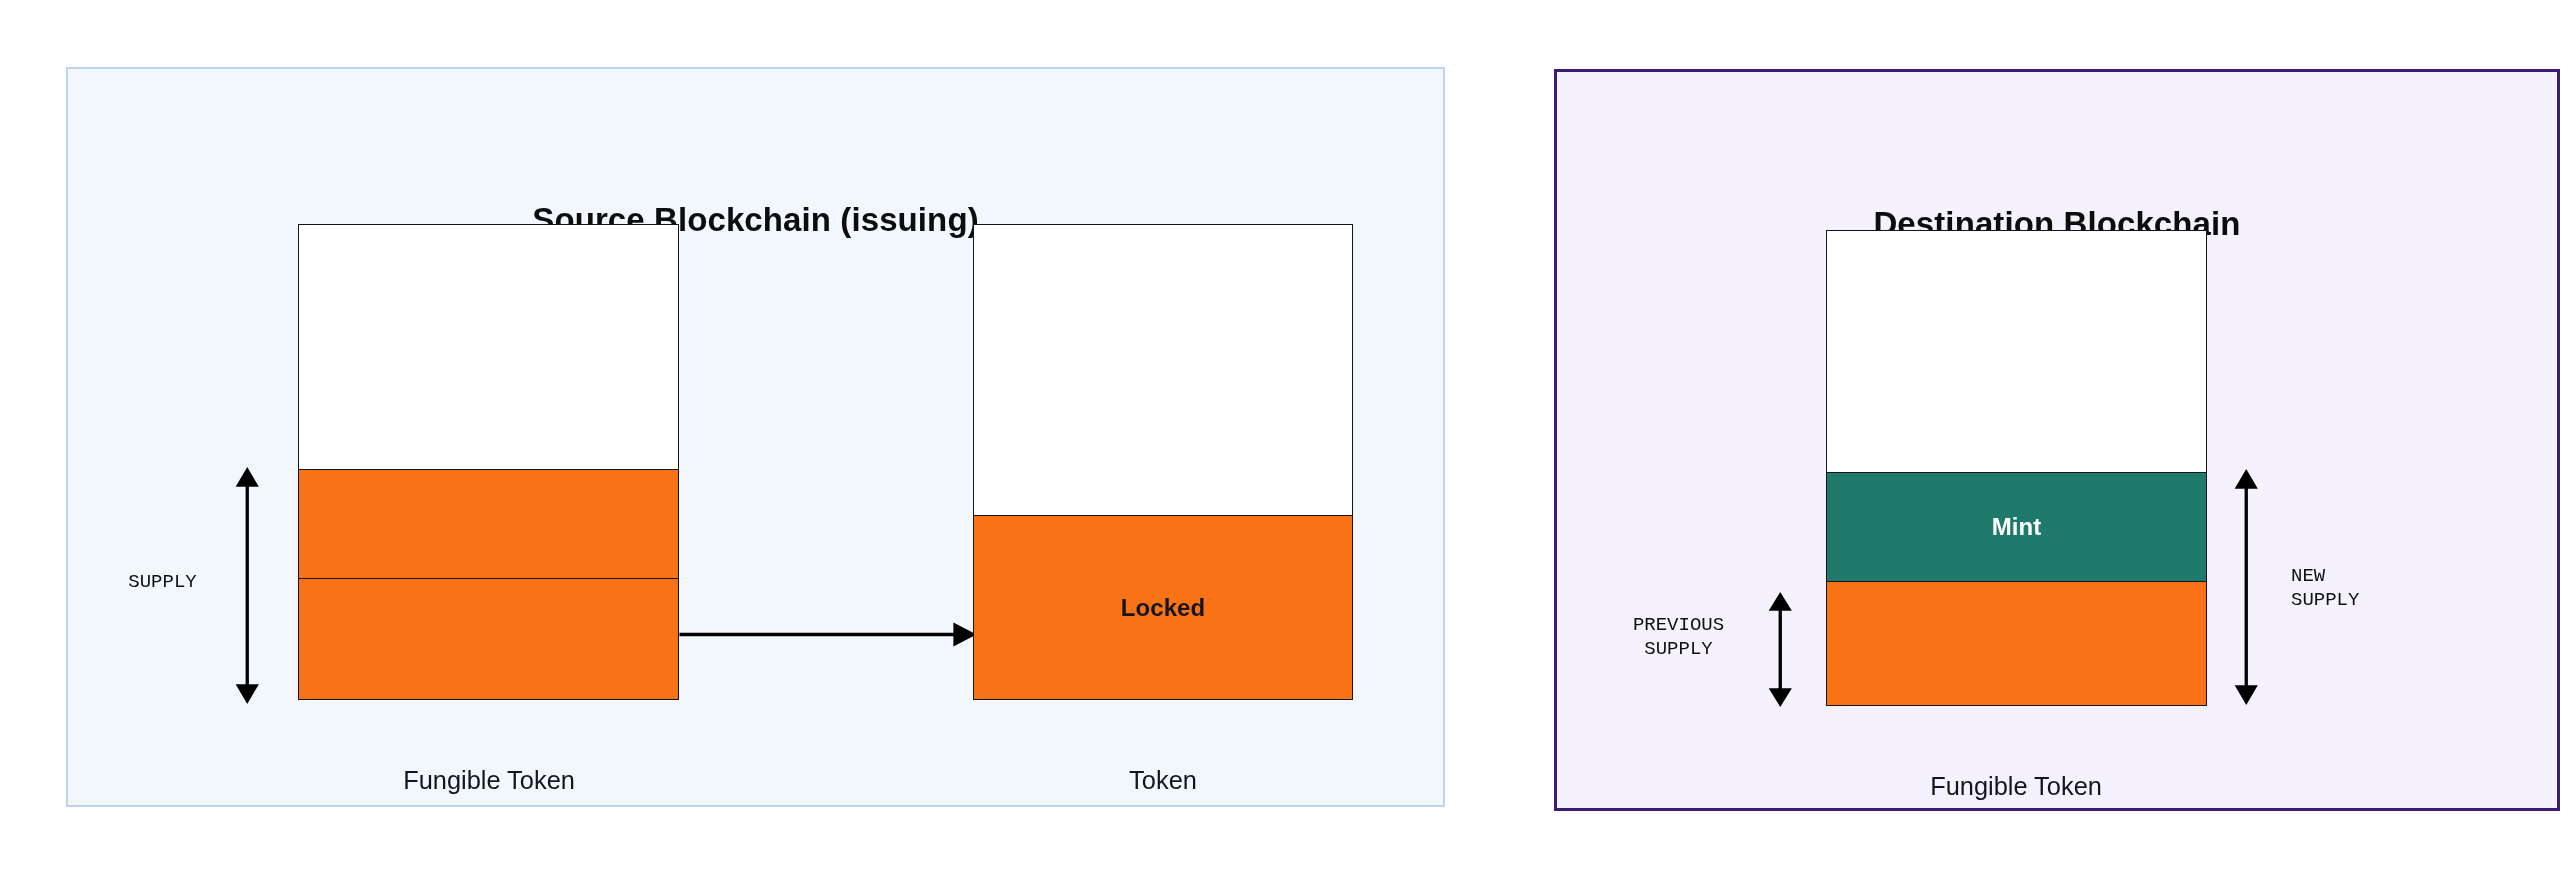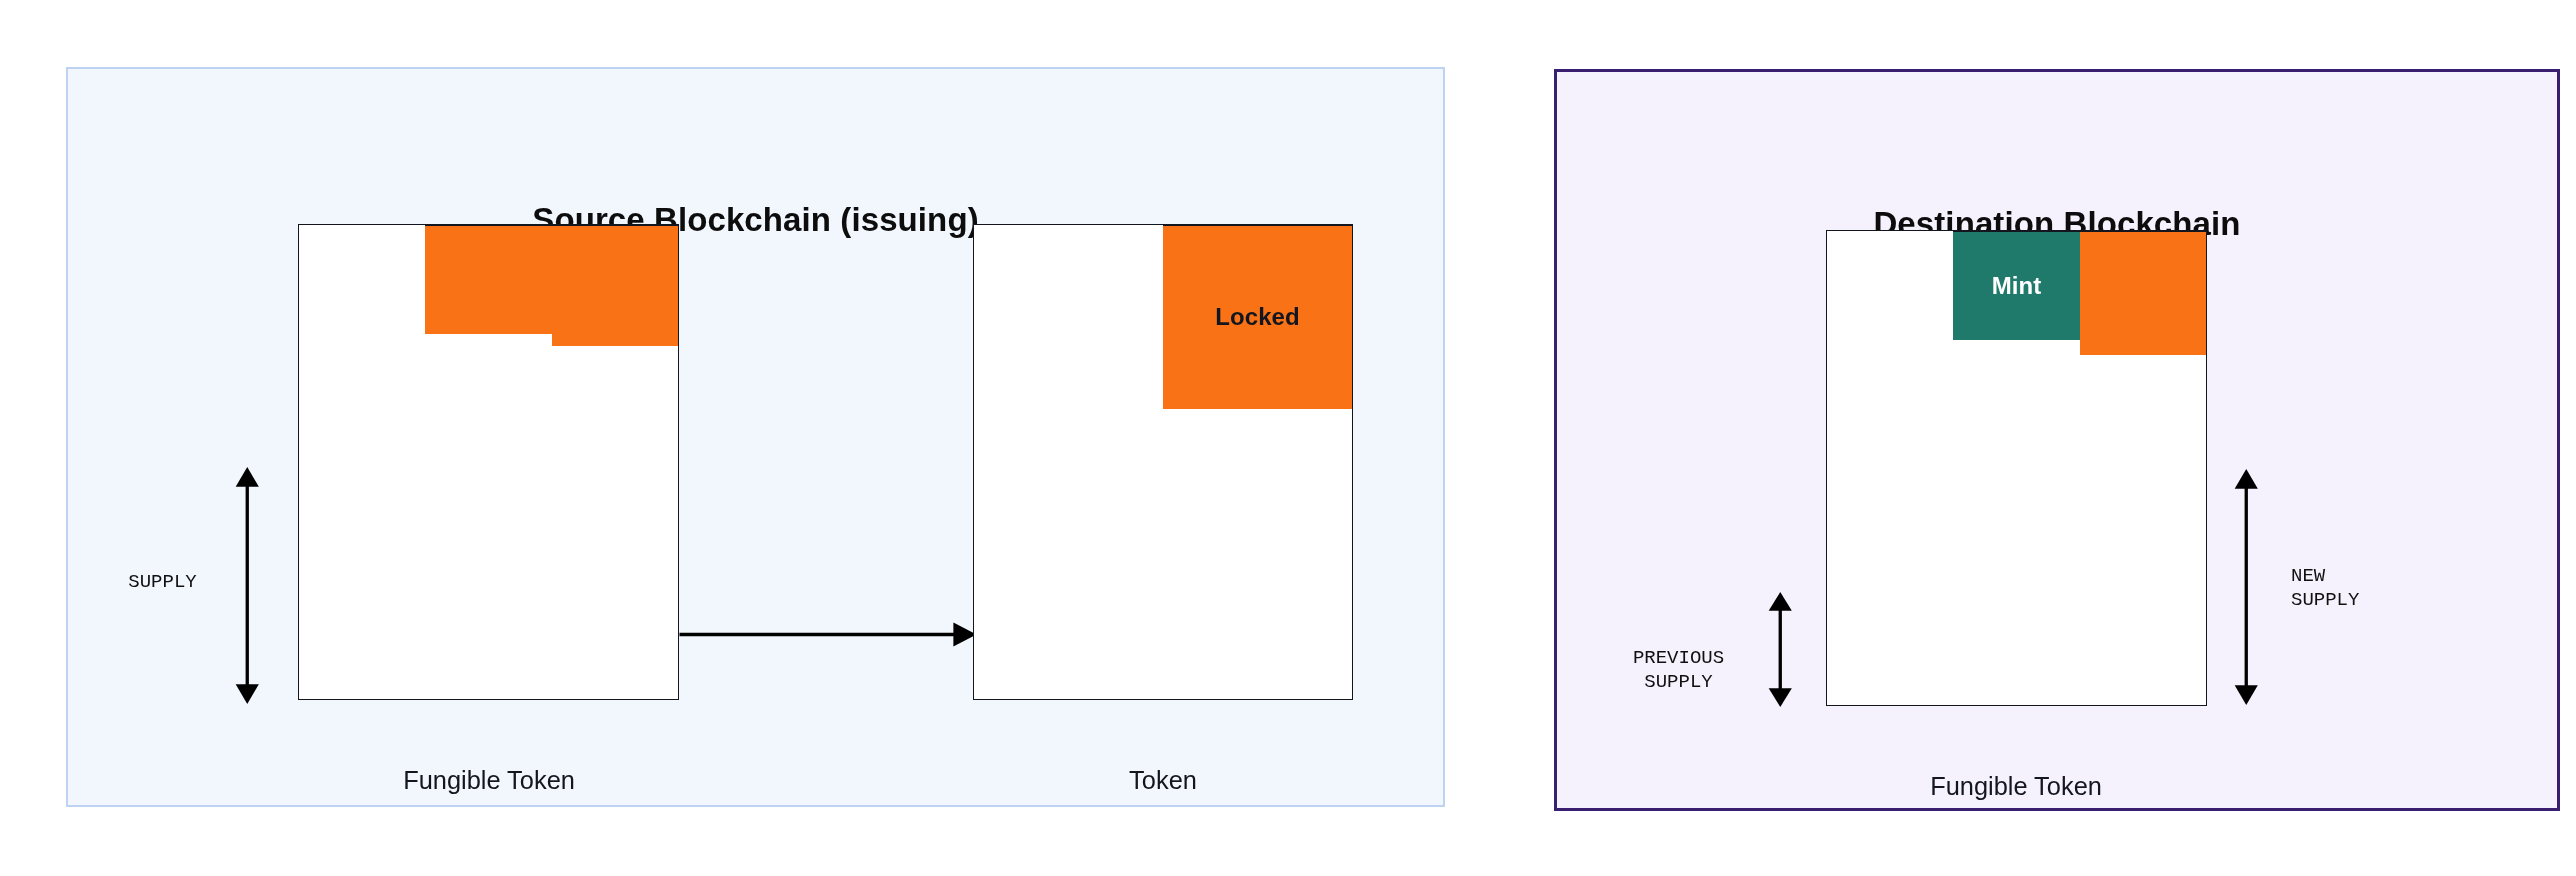--- a/index.html
+++ b/index.html
@@ -62,21 +62,21 @@
     font-size: 33px;
   }
 
   
   .bar {
     position: absolute;
     box-sizing: border-box;
     border: 1.7px solid #14161f;
     background: #ffffff;
     display: flex;
-    flex-direction: row;
+    flex-direction: column;
     justify-content: flex-end;
   }
   .seg {
     box-sizing: border-box;
     width: 100%;
     display: flex;
     align-items: center;
     justify-content: center;
     position: relative;
   }
@@ -218,21 +218,21 @@
   </div>
   <div class="bar-caption" style="left:2016px; top:730px;">Fungible Token</div>
 
   <div class="measure" style="left:1767px; top:592px;">
     <svg width="26.5" height="115" viewBox="0 0 48 208" xmlns="http://www.w3.org/2000/svg">
       <line x1="24" y1="24" x2="24" y2="184" stroke="#000000" stroke-width="6"></line>
       <polygon points="24,0 45,34 3,34" fill="#000000"></polygon>
       <polygon points="24,208 45,174 3,174" fill="#000000"></polygon>
     </svg>
   </div>
-  <div class="measure-text" style="left:1604px; top:646px; width:149px;">PREVIOUS
+  <div class="measure-text" style="left:1604px; top:613px; width:149px;">PREVIOUS
 SUPPLY</div>
 
   <div class="measure" style="left:2233px; top:469px;">
     <svg width="26.5" height="236" viewBox="0 0 48 428" xmlns="http://www.w3.org/2000/svg">
       <line x1="24" y1="26" x2="24" y2="402" stroke="#000000" stroke-width="6"></line>
       <polygon points="24,0 45,36 3,36" fill="#000000"></polygon>
       <polygon points="24,428 45,392 3,392" fill="#000000"></polygon>
     </svg>
   </div>
   <div class="measure-text" style="left:2271px; top:564px; width:155px; text-align:left;margin-left:20px;">NEW

